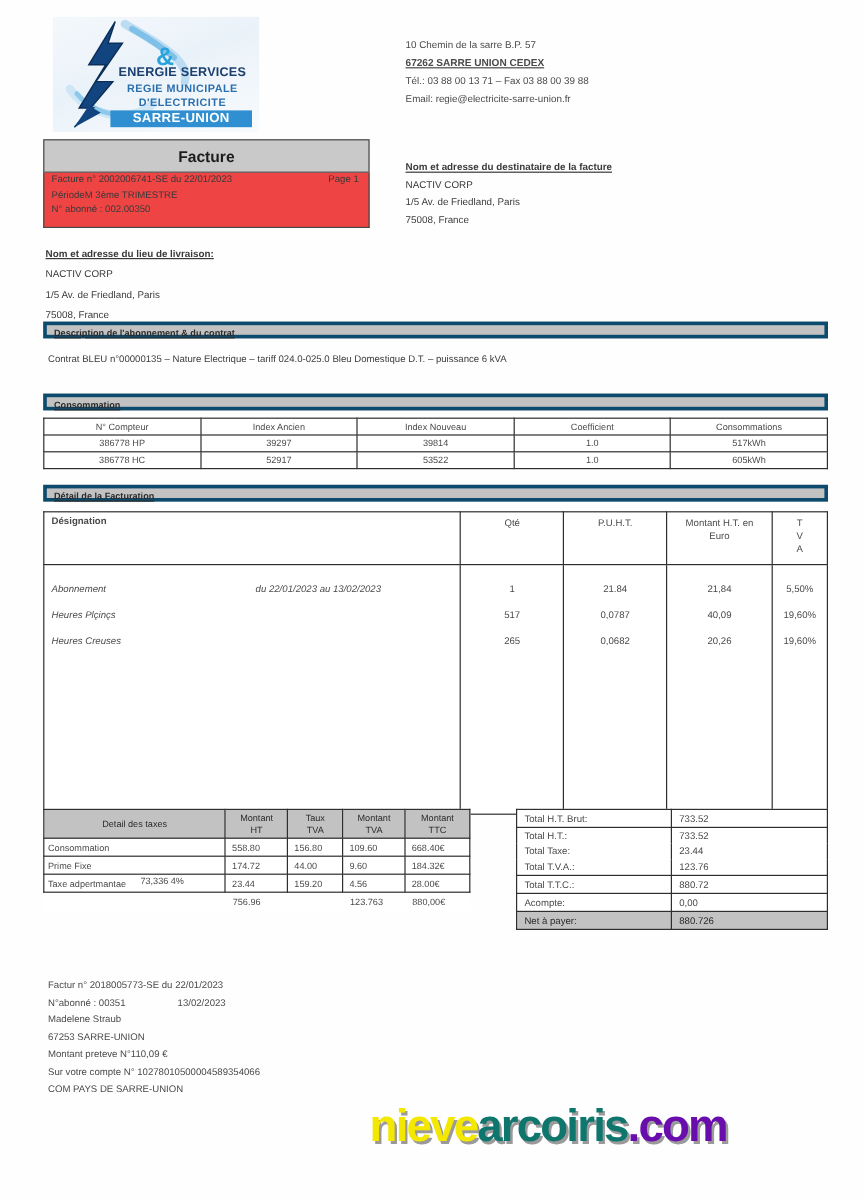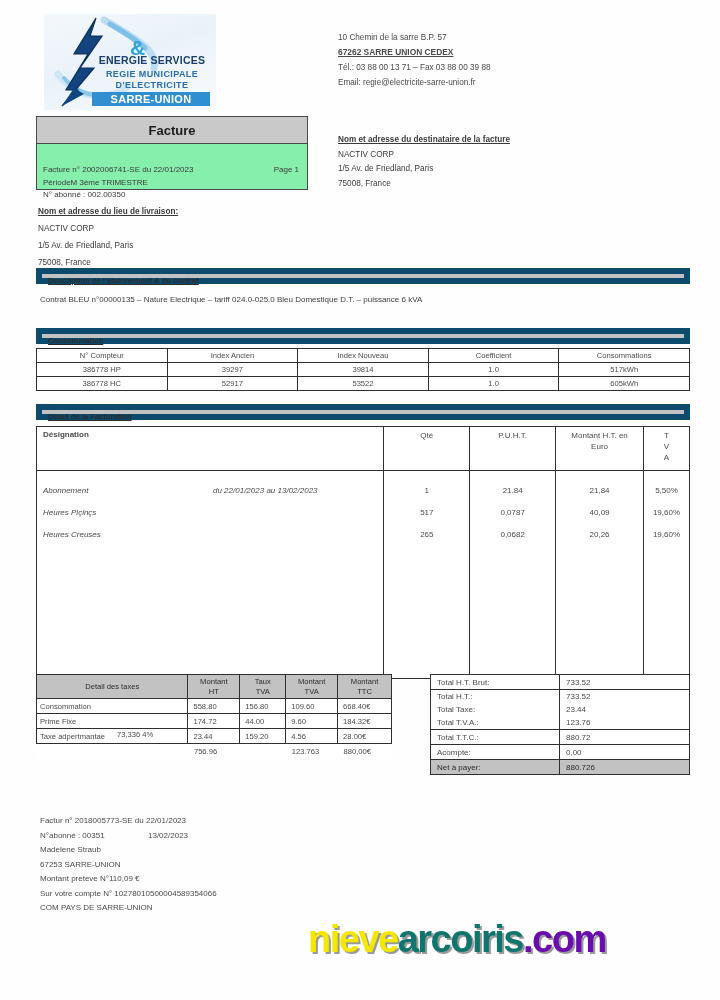--- a/index.html
+++ b/index.html
@@ -59,22 +59,22 @@
     width: 272px; height: 28px;
     background: #c9c9c9; border: 1px solid #4a4a4a;
     font: bold 13px "Liberation Sans", sans-serif;
     color: #1c1c1c;
     display: flex; align-items: center; justify-content: center;
   }
   .facture-info {
     position: absolute; left: 36px; top: 144px;
     width: 272px; height: 46px;
     border: 1px solid #4a4a4a; border-top: none;
-    background: #86efac;
-    padding: 20px 6px; font-size: 8px; line-height: 12.6px;
+    background: #ef4444;
+    padding: 0 6px; font-size: 8px; line-height: 12.6px;
   }
   .fi-row { position: relative; }
   .fi-page { position: absolute; right: 2px; top: 0; }
 
   
   .recipient {
     position: absolute; left: 338px; top: 133px; width: 300px;
     font-size: 8.2px; line-height: 14.5px;
   }
   .recipient .hd { font-weight: bold; text-decoration: underline; }
@@ -82,21 +82,21 @@
   
   .delivery {
     position: absolute; left: 38px; top: 203px; width: 300px;
     font-size: 8.2px; line-height: 17px;
   }
   .delivery .hd { font-weight: bold; text-decoration: underline; }
 
   
   .bar {
     position: absolute; background: #c2c2c2;
-    border: 6px solid #0c4a6e;
+    border: 3px solid #0c4a6e;
     font: bold 7.6px "Liberation Sans", sans-serif;
     color: #2b2b2b; text-decoration: underline;
     padding: 2px 6px;
   }
   #bar-contrat { left: 36px; top: 268px; width: 654px; height: 14px; }
   #bar-conso   { left: 36px; top: 328px; width: 654px; height: 14px; }
   #bar-detail  { left: 36px; top: 404px; width: 654px; height: 14px; }
 
   .contract-line {
     position: absolute; left: 40px; top: 295px;

